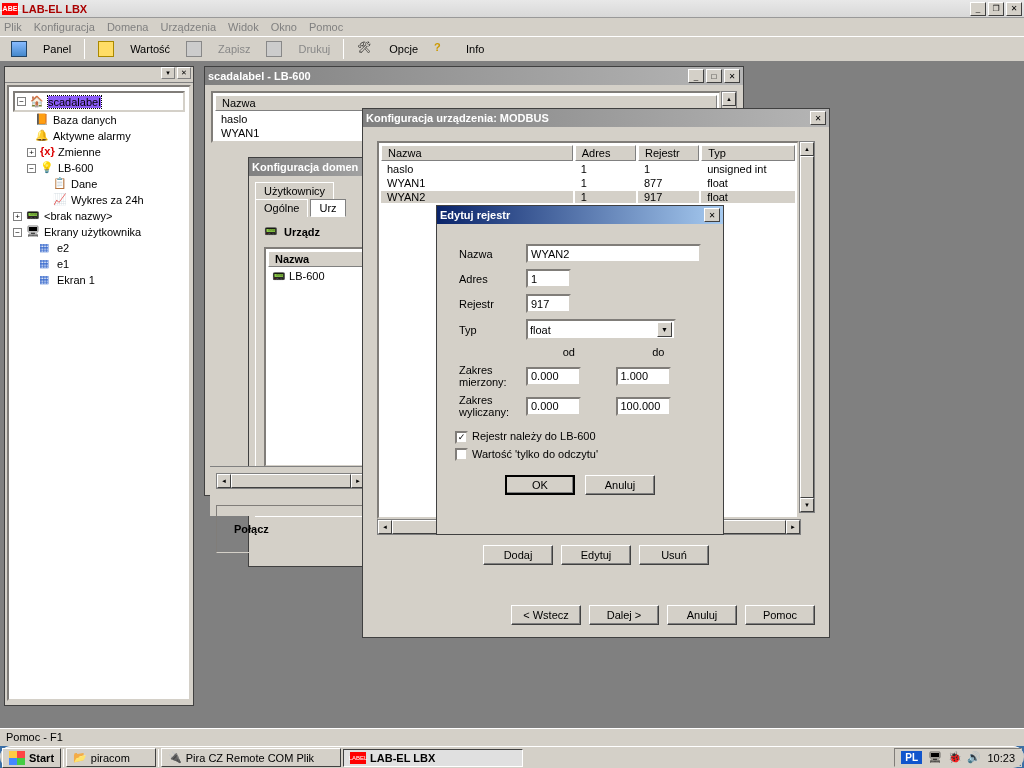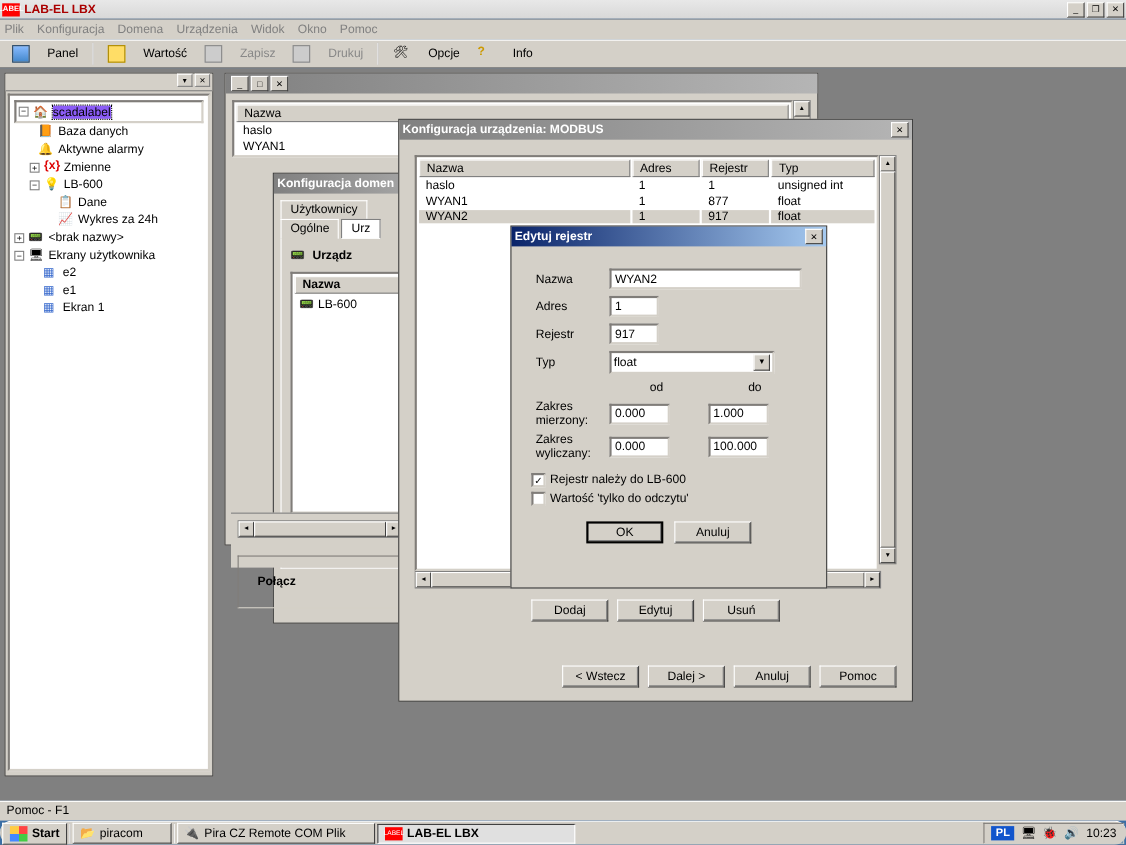--- a/index.html
+++ b/index.html
@@ -173,20 +173,21 @@
         </div>
       <div class="tnode" style="margin-left:26px">
           <span class="tico" style="color:#36c">▦</span>
           <span>Ekran 1</span>
         </div>
     </div>
   </div>
 
   <div class="mdiwin inactive" style="top:4px;left:204px;width:540px;height:430px">
     <div class="mh">
+      <span class="title">scadalabel - LB-600</span>
       <span class="winbtn2">_</span>
       <span class="winbtn2">□</span>
       <span class="winbtn2">✕</span>
     </div>
     <div style="padding:6px;display:flex;gap:0">
       <div style="flex:1">
         <table class="gridtable" style="width:100%">
           <tbody>
               <tr>
                 <th>Nazwa</th>
@@ -308,21 +309,21 @@
       </div>
       <div style="display:flex;gap:8px;justify-content:flex-end;margin-top:40px">
         <div class="btn">&lt; Wstecz</div>
         <div class="btn">Dalej &gt;</div>
         <div class="btn">Anuluj</div>
         <div class="btn">Pomoc</div>
       </div>
     </div>
   </div>
 
-  <div class="mdiwin active" style="top:143px;left:464px;width:288px;height:330px">
+  <div class="mdiwin active" style="top:143px;left:436px;width:288px;height:330px">
     <div class="mh">
       <span class="title">Edytuj rejestr</span>
       <span class="winbtn2">✕</span>
     </div>
     <div style="padding:14px 18px">
       <table style="border-spacing:4px 6px">
         <tbody>
             <tr>
           <td>Nazwa</td>
           <td colspan="2"><input class="inp" style="width: 175px;" value="WYAN2"></td>

